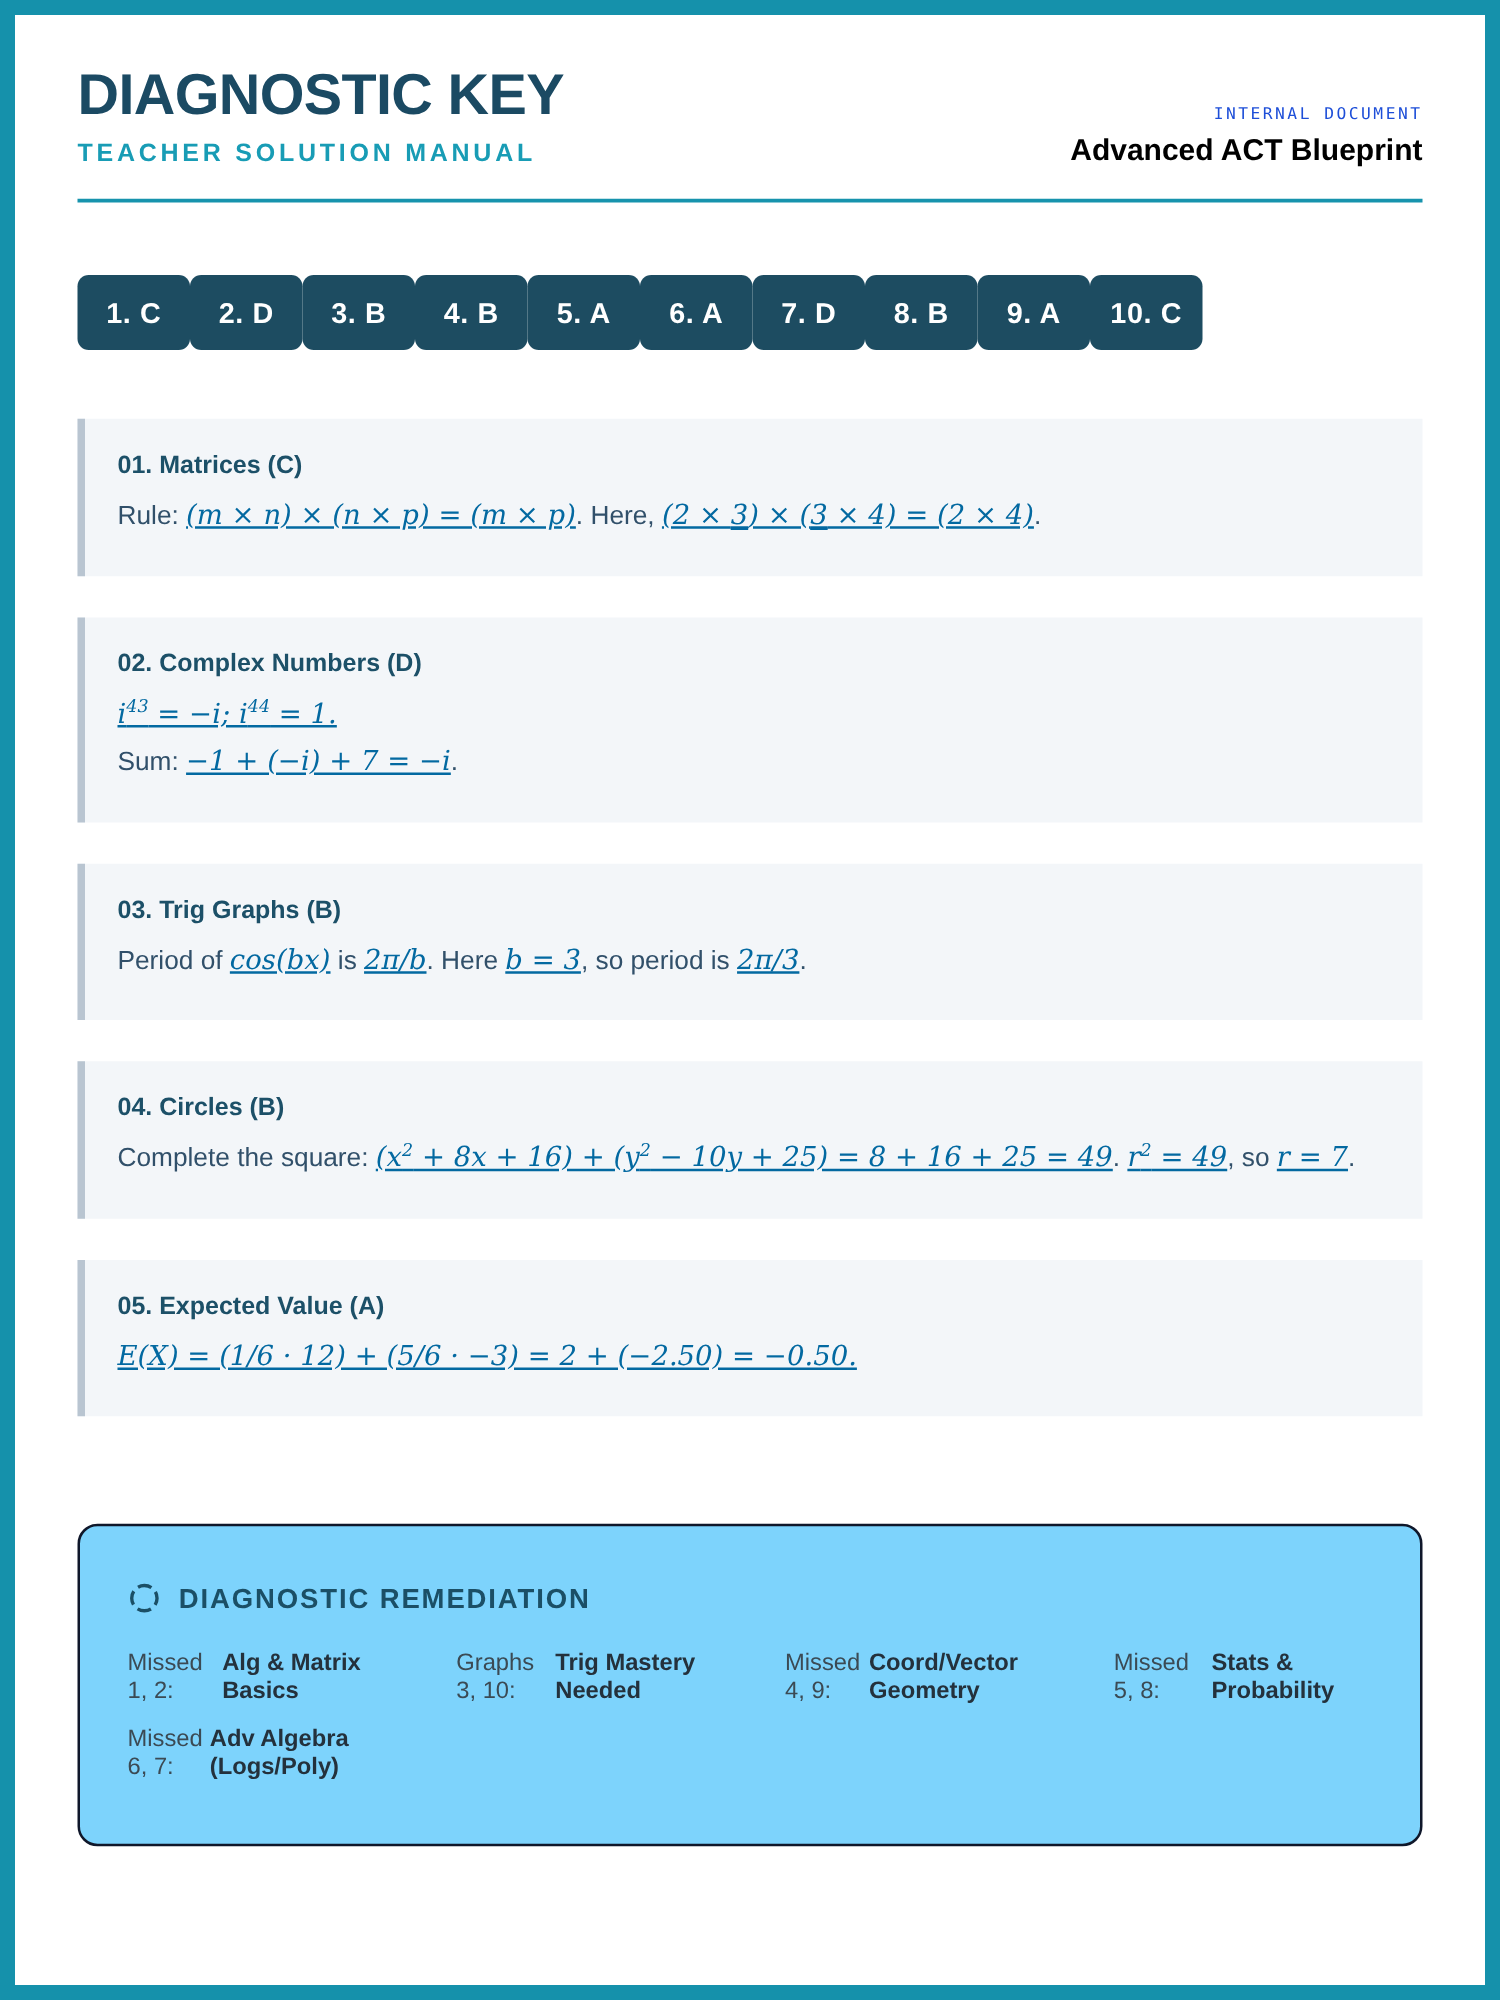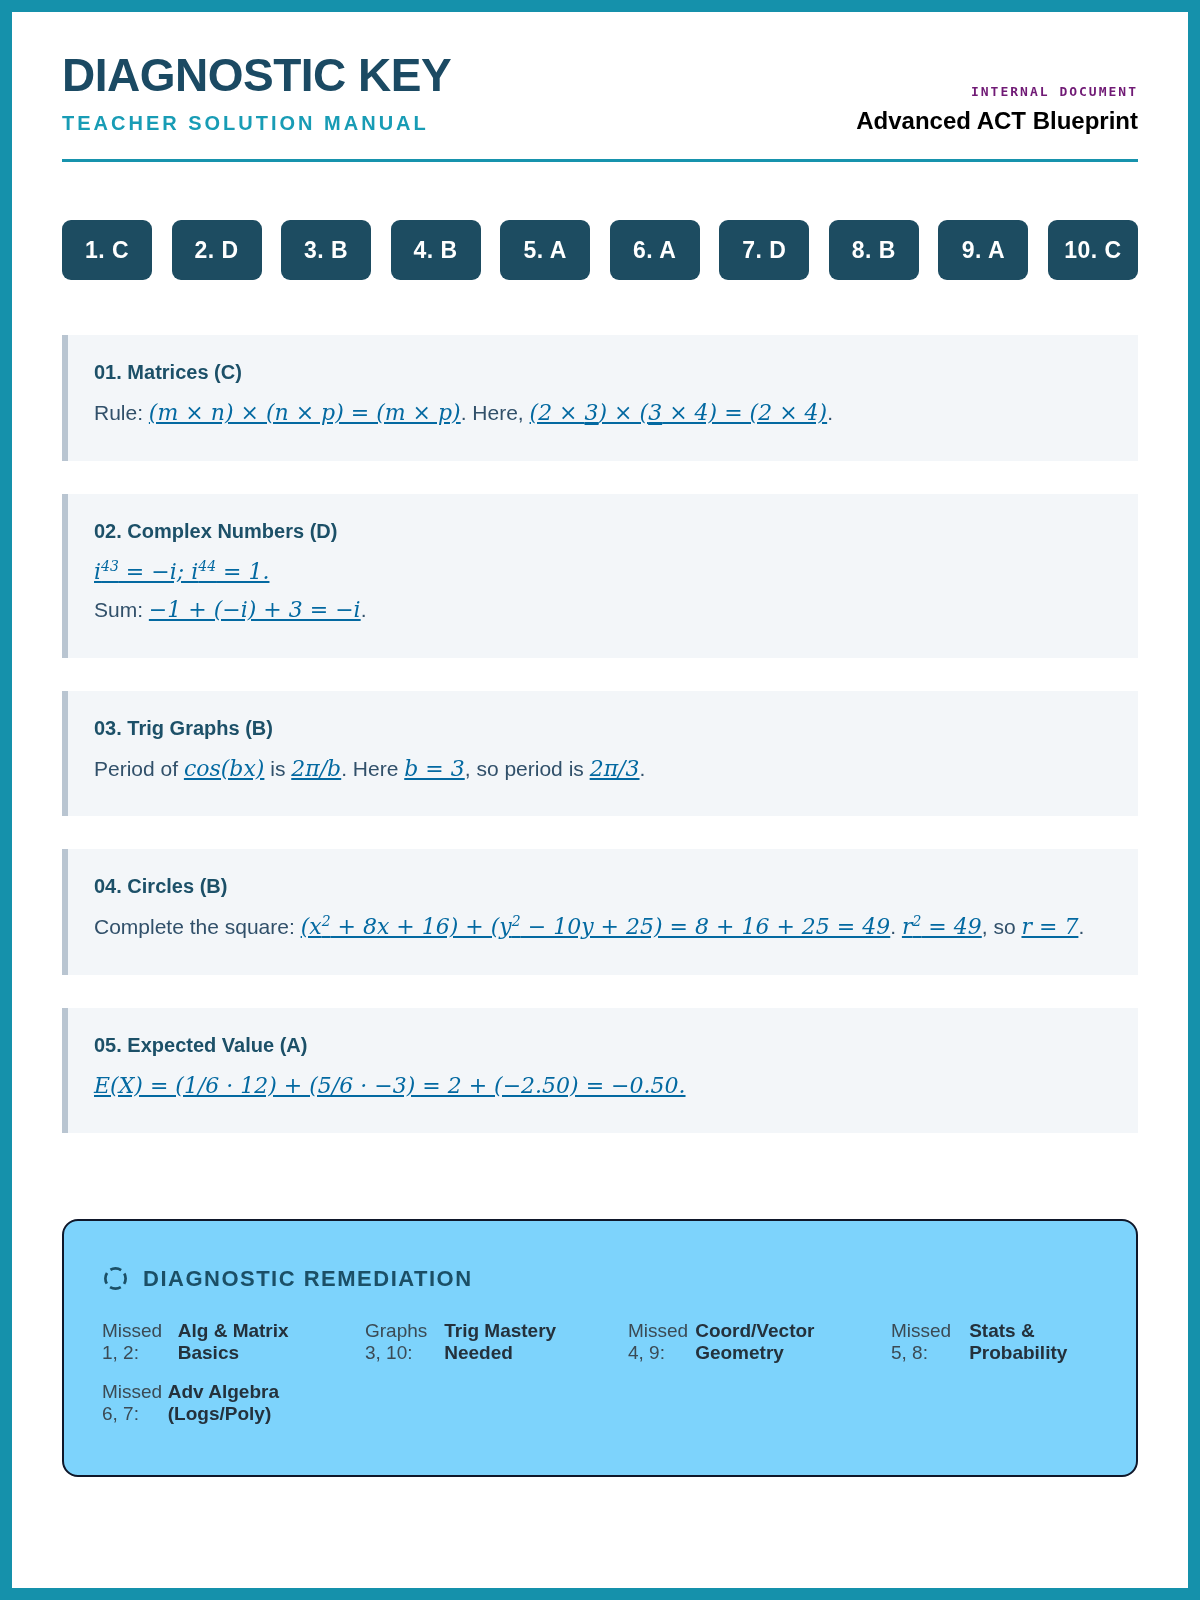--- a/index.html
+++ b/index.html
@@ -20,27 +20,27 @@
     color: #1b4a63; line-height: 1.0;
   }
   .subtitle {
     margin-top: 14px;
     font-size: 20px; font-weight: 700; letter-spacing: 3px;
     color: #189cb5;
   }
   .header-right { text-align: right; }
   .meta-label {
     font-family: "DejaVu Sans Mono", monospace;
-    font-size: 13px; letter-spacing: 2px; color: #701a75; font-weight: 700;
+    font-size: 13px; letter-spacing: 2px; color: #1d4ed8; font-weight: 400;
   }
   .doc-name { margin-top: 8px; font-size: 24px; font-weight: 700; color: #000000; }
   .rule { border: none; border-top: 3px solid #1793ad; margin-top: 24px; }
 
   
-  .chips { margin-top: 58px; display: flex; justify-content: space-between; }
+  .chips { margin-top: 58px; display: flex; justify-content: flex-start; }
   .chip {
     width: 90px; height: 60px; border-radius: 9px;
     background: #1d4c61; color: #ffffff;
     display: flex; align-items: center; justify-content: center;
     font-size: 23px; font-weight: 700; letter-spacing: 0.5px;
   }
 
   
   .cards { margin-top: 55px; }
   .card {
@@ -126,21 +126,21 @@
       <div class="card-title">01. Matrices (C)</div>
       <div class="card-body">
         <div class="card-line">Rule: <span class="m">(m × n) × (n × p) = (m × p)</span>. Here, <span class="m">(2 × <u>3</u>) × (<u>3</u> × 4) = (2 × 4)</span>.</div>
       </div>
     </div>
 
     <div class="card">
       <div class="card-title">02. Complex Numbers (D)</div>
       <div class="card-body">
         <div class="card-line"><span class="m">i<sup>43</sup> = −i; i<sup>44</sup> = 1.</span></div>
-        <div class="card-line">Sum: <span class="m">−1 + (−i) + 3 = −i</span>.</div>
+        <div class="card-line">Sum: <span class="m">−1 + (−i) + 7 = −i</span>.</div>
       </div>
     </div>
 
     <div class="card">
       <div class="card-title">03. Trig Graphs (B)</div>
       <div class="card-body">
         <div class="card-line">Period of <span class="m">cos(bx)</span> is <span class="m">2π/b</span>. Here <span class="m">b = 3</span>, so period is <span class="m">2π/3</span>.</div>
       </div>
     </div>
 

